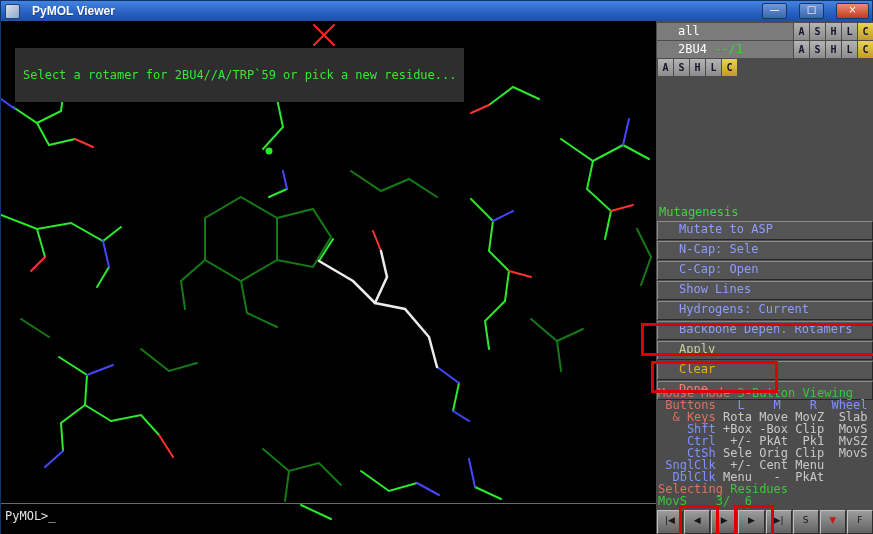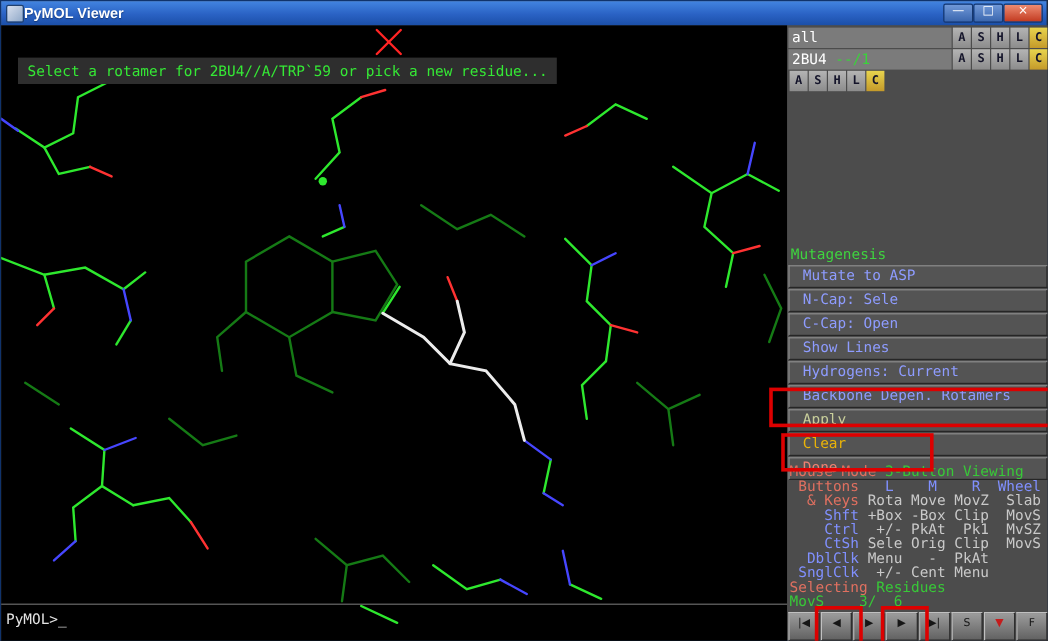--- a/index.html
+++ b/index.html
@@ -2,55 +2,55 @@
 <html><head>
 <meta charset="utf-8">
 <style>
   html,body{margin:0;padding:0;width:873px;height:534px;overflow:hidden}
   body{font-family:"DejaVu Sans Mono",monospace;background:#222;position:relative}
   .window{position:absolute;inset:0;background:#4c4c4c;border:1px solid #10336b}
 
   
   .titlebar{position:absolute;top:0;left:0;right:0;height:20px;
     background:linear-gradient(180deg,#4284e0 0%,#2a62c4 55%,#1b4fa8 100%);
-    display:flex;align-items:center;gap:0;padding:0 3px 0 4px;z-index:5}
+    display:flex;align-items:center;gap:12px;padding:0 3px 0 4px;z-index:5}
   .win-icon{width:13px;height:13px;background:linear-gradient(135deg,#d8e0ee,#8fa8c8);
     border:1px solid #20406e;border-radius:2px;flex:0 0 auto}
   .win-title{color:#fff;font-family:"Liberation Sans",sans-serif;font-size:12px;font-weight:bold;flex:1;
     text-shadow:0 1px 1px rgba(10,30,70,.6)}
   .win-btn{width:23px;height:14px;border:1px solid #16376e;border-radius:2px;color:#fff;
     font-size:10px;line-height:12px;text-align:center;cursor:default;
     background:linear-gradient(#7098d8,#3a66ae);font-family:"DejaVu Sans",sans-serif}
   .win-btn.close{width:31px;background:linear-gradient(#ee8c72,#c23a20)}
 
   
   .viewport{position:absolute;left:0;top:20px;width:655px;height:514px;background:#000}
   .viewport svg{position:absolute;left:0;top:0}
   .wizard-message{position:absolute;left:14px;top:27px;background:#2e2e2e;color:#35e835;
-    font-size:12px;line-height:14px;padding:4px 8px;white-space:pre;z-index:2}
+    font-size:12px;line-height:14px;padding:20px 8px;white-space:pre;z-index:2}
   .cmdline{position:absolute;left:0;right:0;bottom:0;height:26px;border-top:1px solid #6a6a6a;
     padding:5px 14px 0 4px;color:#e4e4e4;font-size:12px;white-space:pre;z-index:2}
 
   
   .sidebar{position:absolute;left:655px;top:20px;width:218px;height:514px;background:#4c4c4c}
   .obj-rows{position:absolute;top:2px;left:1px;right:1px}
   .obj-row{display:flex;height:17px;margin-bottom:1px}
   .obj-name{flex:1;background:#7b7b7b;color:#fff;font-size:12px;line-height:17px;
-    padding-left:3px;white-space:pre;overflow:hidden}
+    padding-left:21px;white-space:pre;overflow:hidden}
   .obj-info-green{color:#3ad43a}
   .obj-info-plain{color:#ececec}
   .obj-btn{width:15px;margin-left:1px;background:linear-gradient(#b4b4b4,#8c8c8c);
     color:#14142a;font-size:10px;font-weight:bold;text-align:center;line-height:17px;cursor:default}
   .obj-btn.color{background:linear-gradient(#e8d44e,#c49a2a)}
 
   .wizard{position:absolute;top:184px;left:1px;right:1px}
   .wizard-title{color:#3fd43f;font-size:12px;line-height:15px;padding-left:2px;margin-bottom:1px}
   .menu-item{height:17px;margin-bottom:1px;background:#545454;border:1px solid;
     border-color:#8c8c8c #262626 #262626 #8c8c8c;color:#8e9cff;font-size:12px;line-height:14px;
-    padding-left:11px;white-space:pre;cursor:default}
+    padding-left:21px;white-space:pre;cursor:default}
   .menu-item.apply{color:#c9cf9b}
   .menu-item.clear{color:#eab308}
   .menu-item.done{color:#f08272}
 
   .mouse-panel{position:absolute;top:366px;left:2px;right:0}
   .mline{font-size:12px;line-height:12px;white-space:pre}
   .c-salmon{color:#e07060}
   .c-green{color:#38c838}
   .c-blue{color:#8090ff}
   .c-gray{color:#c9c9c9}
@@ -198,22 +198,22 @@
       <div class="menu-item done">Done</div>
     </div>
 
     <div class="mouse-panel">
       <div class="mline"><span class="c-salmon">Mouse Mode </span><span class="c-green">3-Button Viewing</span></div>
       <div class="mline"><span class="c-salmon"> Buttons </span><span class="c-blue">  L    M    R  Wheel</span></div>
       <div class="mline"><span class="c-salmon">  &amp; Keys </span><span class="c-gray">Rota Move MovZ  Slab</span></div>
       <div class="mline"><span class="c-blue">    Shft </span><span class="c-gray">+Box -Box Clip  MovS</span></div>
       <div class="mline"><span class="c-blue">    Ctrl </span><span class="c-gray"> +/- PkAt  Pk1  MvSZ</span></div>
       <div class="mline"><span class="c-blue">    CtSh </span><span class="c-gray">Sele Orig Clip  MovS</span></div>
+      <div class="mline"><span class="c-blue"> SnglClk </span><span class="c-gray"> +/- Cent Menu</span></div>
       <div class="mline"><span class="c-blue">  DblClk </span><span class="c-gray">Menu   -  PkAt</span></div>
-      <div class="mline"><span class="c-blue"> SnglClk </span><span class="c-gray"> +/- Cent Menu</span></div>
       <div class="mline"><span class="c-salmon">Selecting </span><span class="c-green">Residues</span></div>
       <div class="mline"><span class="c-green">MovS </span><span class="c-green">   3/  6</span></div>
     </div>
 
     <div class="playback">
       <div class="pb-btn">|◀</div>
       <div class="pb-btn">◀</div>
       <div class="pb-btn">▶</div>
       <div class="pb-btn">▶</div>
       <div class="pb-btn">▶|</div>

